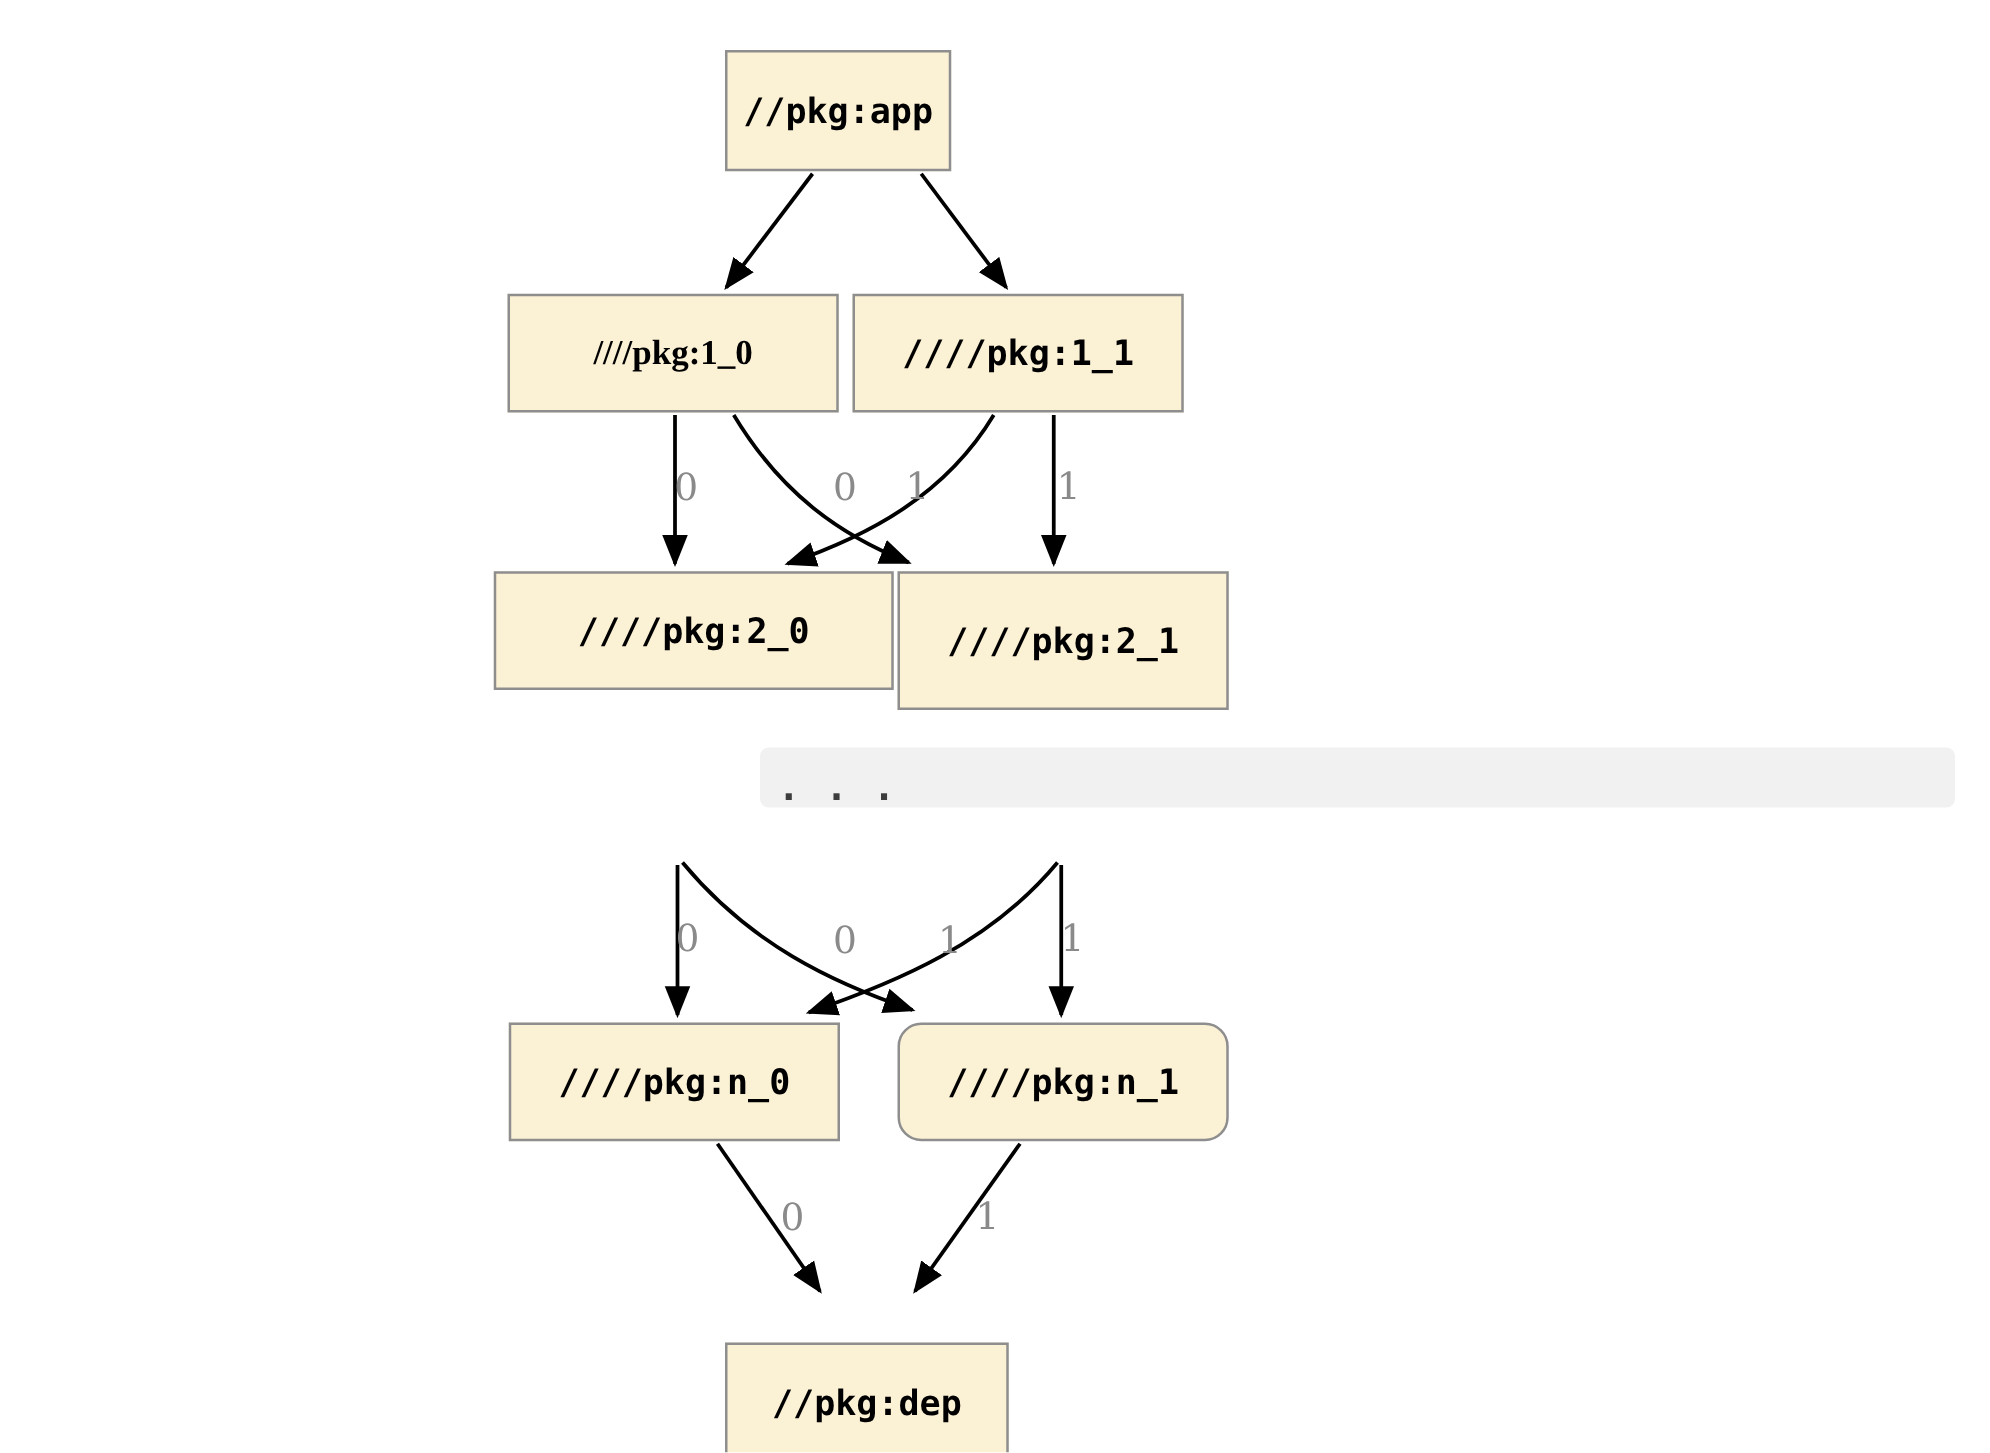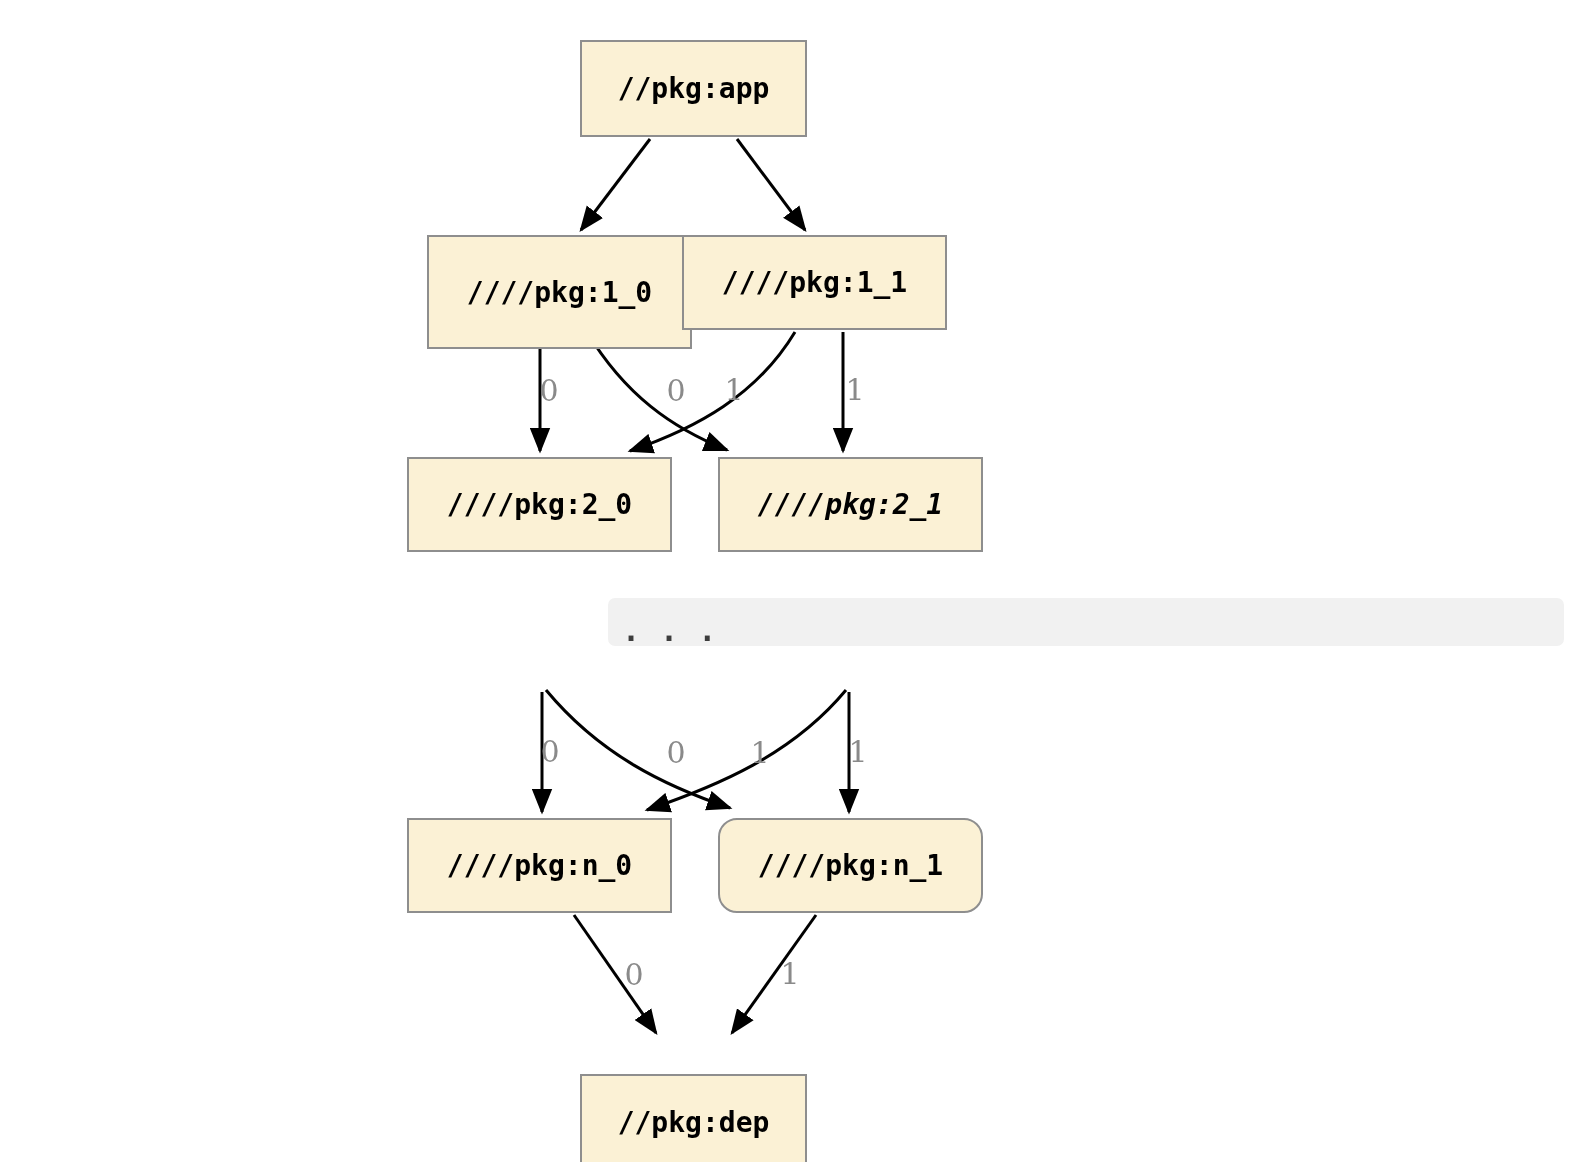--- a/index.html
+++ b/index.html
@@ -59,25 +59,25 @@
   }
   .band .dots{
     font-family:"DejaVu Sans Mono",monospace;
     font-weight:700;
     font-size:30px;
     letter-spacing:1px;
     line-height:0.6;
     color:var(--band-text);
   }
   
-  .n-app  {left:580px;top:40px;  width:227px;height:97px;}
-  .n-1_0  {left:427px;top:235px; width:265px;height:114px;}
+  .n-app  {left:580px;top:40px;  width:181px;height:97px;}
+  .n-1_0  {left:406px;top:235px; width:265px;height:95px;font-family:Liberation Serif, serif;}
   .n-1_1  {left:682px;top:235px; width:265px;height:95px;}
-  .n-2_0  {left:407px;top:457px; width:265px;height:95px;}
-  .n-2_1  {left:718px;top:457px; width:265px;height:95px;font-style:italic;}
+  .n-2_0  {left:395px;top:457px; width:320px;height:95px;}
+  .n-2_1  {left:718px;top:457px; width:265px;height:111px;}
   .n-n_0  {left:407px;top:818px; width:265px;height:95px;text-align:center;}
   .n-n_1  {left:718px;top:818px; width:265px;height:95px;border-radius:19px;}
   .n-dep  {left:580px;top:1038px;width:227px;height:97px;margin-top:36px;}
 </style>
 </head>
 <body>
 
 <div class="canvas">
 
   <svg class="edges" viewBox="0 0 1592 1162" xmlns="http://www.w3.org/2000/svg">

